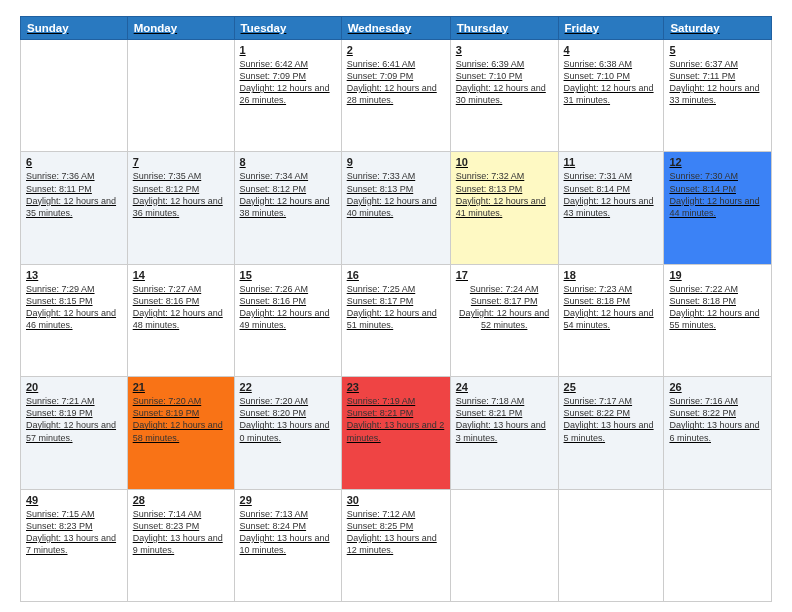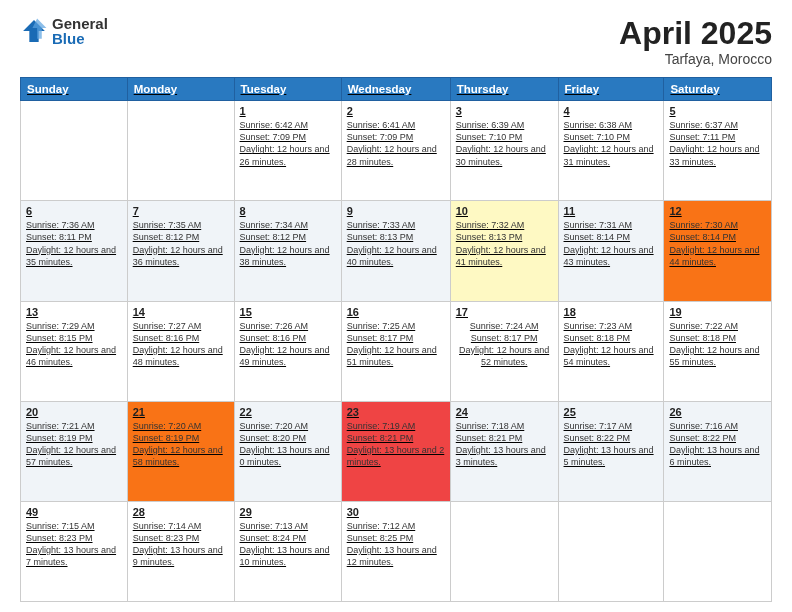--- a/index.html
+++ b/index.html
@@ -105,36 +105,20 @@
       line-height: 1.35;
     }
     .empty-cell {
       background: #fff !important;
     }
   </style>
 </head>
 <body>
 
 <div class="page">
-  <div class="header">
-    <div class="logo">
-      <svg class="logo-icon" viewBox="0 0 36 36" xmlns="http://www.w3.org/2000/svg">
-        <polygon points="18,4 32,18 24,18 24,32 12,32 12,18 4,18" fill="#1a6bb5"></polygon>
-        <polygon points="22,2 34,14 28,14 28,28 22,28 22,14 16,14" fill="#5ba3e0" opacity="0.7"></polygon>
-      </svg>
-      <div class="logo-text">
-        <span class="logo-general">General</span>
-        <span class="logo-blue">Blue</span>
-      </div>
-    </div>
-    <div class="title-block">
-      <div class="title-month">April 2025</div>
-      <div class="title-location">Tarfaya, Morocco</div>
-    </div>
-  </div>
 
   <table class="calendar">
     <thead>
       <tr>
         <th>Sunday</th>
         <th>Monday</th>
         <th>Tuesday</th>
         <th>Wednesday</th>
         <th>Thursday</th>
         <th>Friday</th>
@@ -206,21 +190,21 @@
             <div class="day-info" style="white-space: pre-line;">Sunrise: 7:32 AM
 Sunset: 8:13 PM
 Daylight: 12 hours and 41 minutes.</div>
           </td>
           <td style="background-color: rgb(240, 244, 248);">
             <span class="day-number">11</span>
             <div class="day-info" style="white-space: pre-line;">Sunrise: 7:31 AM
 Sunset: 8:14 PM
 Daylight: 12 hours and 43 minutes.</div>
           </td>
-          <td style="background-color: #f97316;">
+          <td style="background-color: #3b82f6;">
             <span class="day-number">12</span>
             <div class="day-info" style="white-space: pre-line;">Sunrise: 7:30 AM
 Sunset: 8:14 PM
 Daylight: 12 hours and 44 minutes.</div>
           </td>
         </tr>
         <tr>
           <td>
             <span class="day-number">13</span>
             <div class="day-info" style="white-space: pre-line;">Sunrise: 7:29 AM

